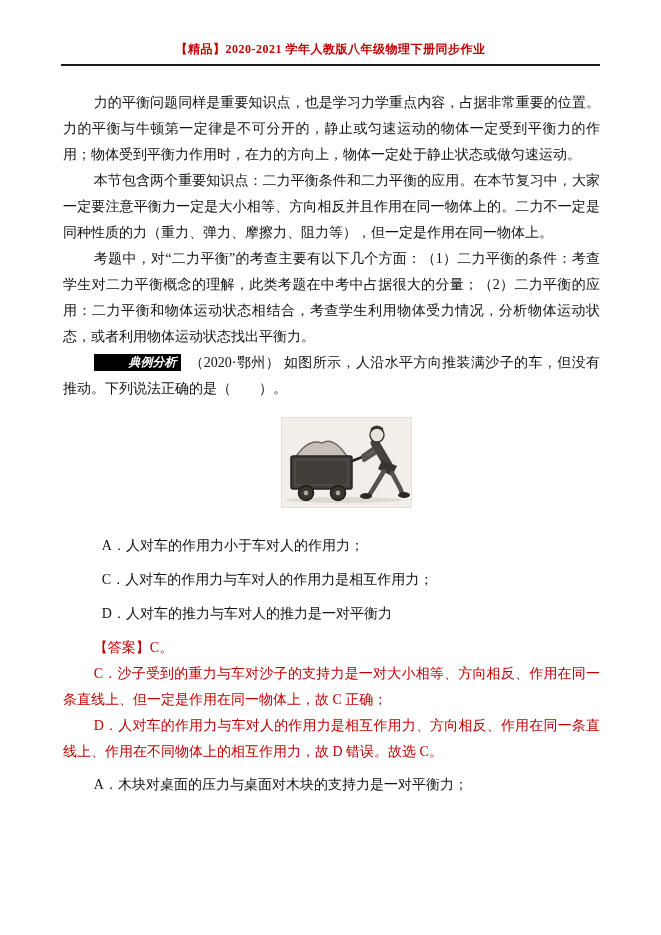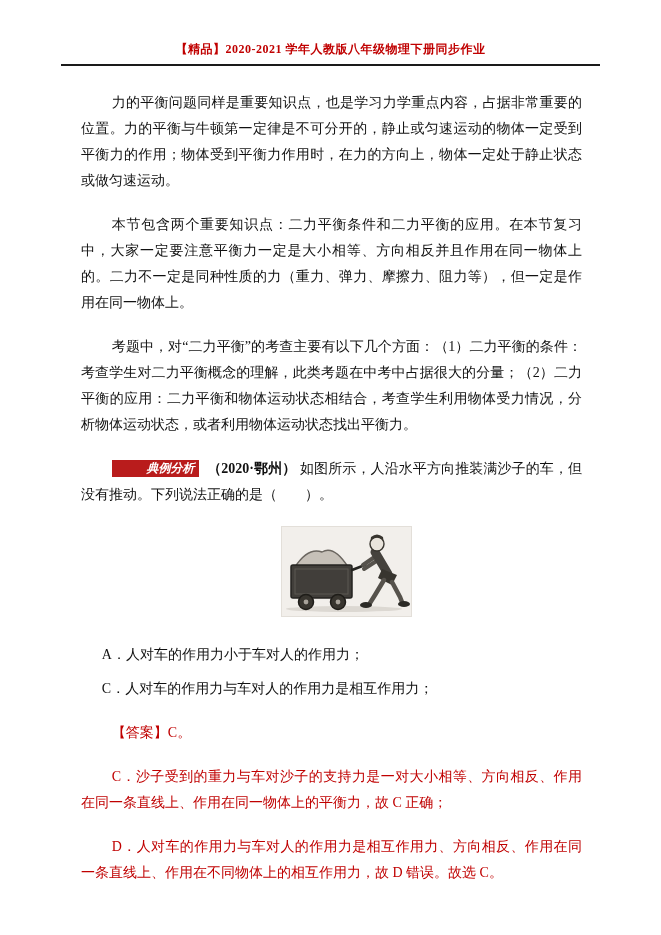--- a/index.html
+++ b/index.html
@@ -31,29 +31,29 @@
     margin: 6px 61px 0 61px;
     border-bottom: 2px solid #1a1a1a;
     height: 0;
   }
   .content {
     margin: 24px 61px 0 63px; 
     font-size: 14px;
     line-height: 26px;
   }
   .para {
-    margin: 18px;
+    margin: 0;
     text-indent: 2.2em;
     text-align: justify;
   }
   .red { color: #c00000; }
-  .bold { font-weight: bold; }
+  .bold { font-weight: normal; }
   .label-box {
     display: inline-block;
-    background: #b91c1c;
+    background: #000000;
     color: #ffffff;
     font-family: "DejaVu Serif", serif;
     font-style: italic;
     font-weight: bold;
     font-size: 12px;
     line-height: 17px;
     padding: 0 4px;
     margin-right: 5px;
     vertical-align: 1px;
   }
@@ -127,26 +127,27 @@
 
           <circle cx="95" cy="17" r="7" fill="#e9e4dc" stroke="#38352f" stroke-width="1.4"></circle>
           <path d="M88.5 14 Q95 6.5 101.5 14 L101 10 Q95 5 89 10 Z" fill="#38352f"></path>
         </svg>
       </div>
     </div>
 
     <div class="options">
       <p class="para">A．人对车的作用力小于车对人的作用力；</p>
       <p class="para">C．人对车的作用力与车对人的作用力是相互作用力；</p>
+      <p class="para">D．人对车的推力与车对人的推力是一对平衡力</p>
     </div>
 
     <p class="para red">【答案】C。</p>
 
     <div>
-      <p class="para red">C．沙子受到的重力与车对沙子的支持力是一对大小相等、方向相反、作用在同一条直线上、作用在同一物体上的平衡力，故 C 正确；</p>
+      <p class="para red">C．沙子受到的重力与车对沙子的支持力是一对大小相等、方向相反、作用在同一条直线上、但一定是作用在同一物体上，故 C 正确；</p>
       <p class="para red">D．人对车的作用力与车对人的作用力是相互作用力、方向相反、作用在同一条直线上、作用在不同物体上的相互作用力，故 D 错误。故选 C。</p>
     </div>
 
     <div class="practice-block">
       <p class="para">A．木块对桌面的压力与桌面对木块的支持力是一对平衡力；</p>
     </div>
 
   </div>
 </div>
 

